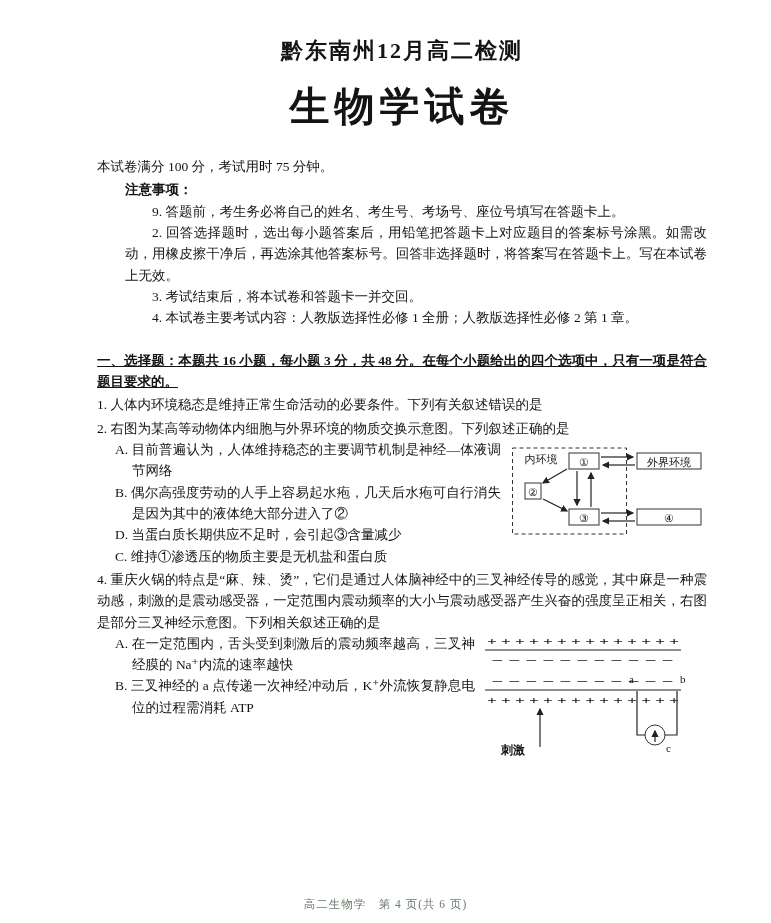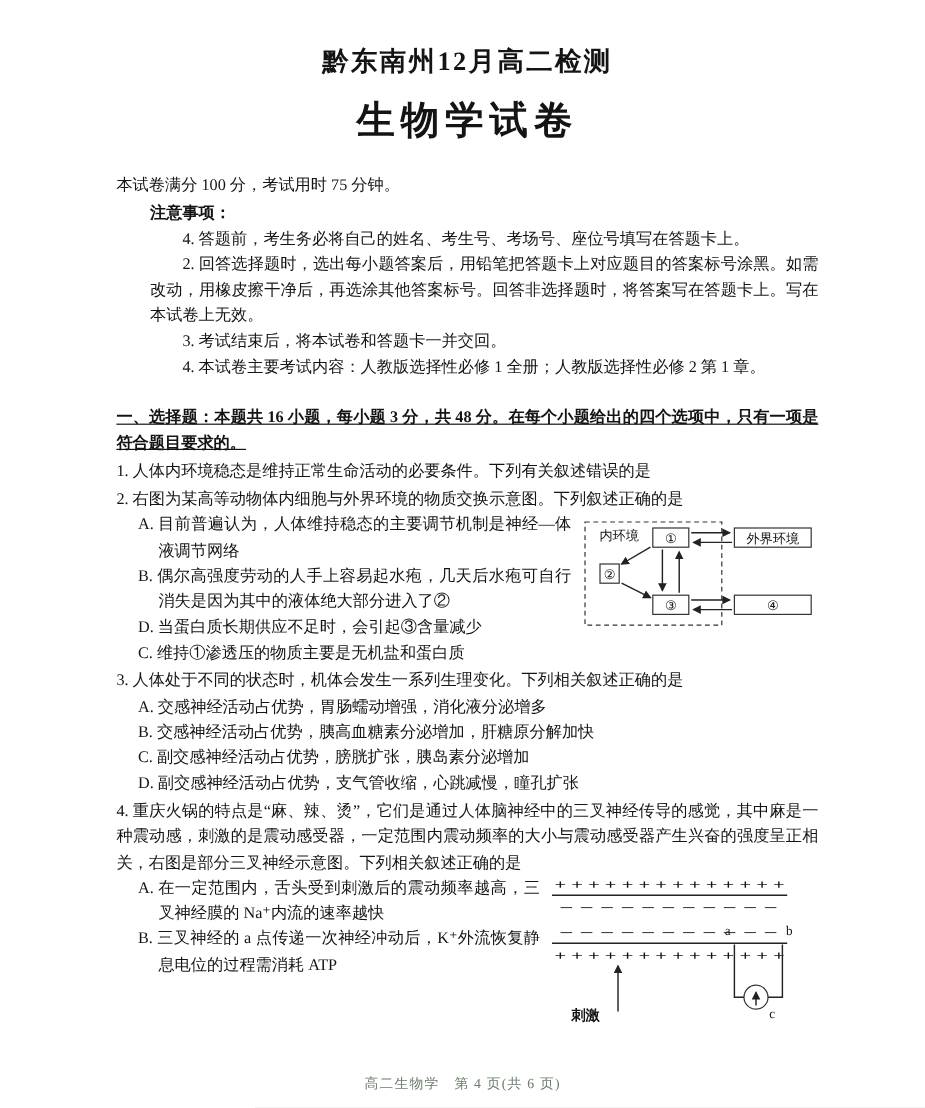--- a/index.html
+++ b/index.html
@@ -2,29 +2,29 @@
 <html><head>
 <meta charset="utf-8">
 <style>
   html,body { margin:0; padding:0; background:#e8e8e8; }
   .page {
     position:relative;
     width:771px; height:923px;
     margin:0 auto;
     background:#ffffff;
     box-sizing:border-box;
-    padding:34px 89px 0 97px;
+    padding:34px 64px 0 97px;
     font-family:"Liberation Serif","DejaVu Serif",serif;
     font-size:13.5px;
     line-height:1.58;
     color:#141414;
     overflow:hidden;
   }
   .title { margin:0; text-align:center; font-size:22px; font-weight:700; letter-spacing:2px; }
-  .subtitle { margin:6px 0 0; text-align:center; font-size:32px; font-weight:700; letter-spacing:5px; }
+  .subtitle { margin:6px 0 0; text-align:center; font-size:40px; font-weight:700; letter-spacing:5px; }
   .exam-info { margin:18px 0 2px; text-align:left; }
   .notice-block { margin:2px 0 0 28px; }
   .notice-heading { font-weight:700; }
   .notice-block p.n-item { margin:0; text-indent:2em; text-align:justify; }
   .section-heading { font-weight:700; margin-top:21px; text-align:justify;text-decoration:underline; }
   .question { margin-top:2px; }
   .question p.stem { margin:0; text-align:justify; }
   .options { padding-left:18px; }
   .options p { margin:0; padding-left:17px; text-indent:-17px; text-align:justify; }
   .diagram { float:right; margin:2px 0 2px 10px; }
@@ -44,21 +44,21 @@
 <body>
 
 <div class="page">
 
   <h1 class="title">黔东南州12月高二检测</h1>
   <h2 class="subtitle">生物学试卷</h2>
   <p class="exam-info">本试卷满分 100 分，考试用时 75 分钟。</p>
 
   <div class="notice-block">
     <div class="notice-heading">注意事项：</div>
-    <p class="n-item">4. 答题前，考生务必将自己的姓名、考生号、考场号、座位号填写在答题卡上。</p>
+    <p class="n-item">9. 答题前，考生务必将自己的姓名、考生号、考场号、座位号填写在答题卡上。</p>
     <p class="n-item">2. 回答选择题时，选出每小题答案后，用铅笔把答题卡上对应题目的答案标号涂黑。如需改动，用橡皮擦干净后，再选涂其他答案标号。回答非选择题时，将答案写在答题卡上。写在本试卷上无效。</p>
     <p class="n-item">3. 考试结束后，将本试卷和答题卡一并交回。</p>
     <p class="n-item">4. 本试卷主要考试内容：人教版选择性必修 1 全册；人教版选择性必修 2 第 1 章。</p>
   </div>
 
   <div class="section-heading">一、选择题：本题共 16 小题，每小题 3 分，共 48 分。在每个小题给出的四个选项中，只有一项是符合题目要求的。</div>
 
   <div class="question">
     <p class="stem">1. 人体内环境稳态是维持正常生命活动的必要条件。下列有关叙述错误的是</p>
   </div>
@@ -105,29 +105,20 @@
     </div>
     <div class="options">
       <p>A. 目前普遍认为，人体维持稳态的主要调节机制是神经—体液调节网络</p>
       <p>B. 偶尔高强度劳动的人手上容易起水疱，几天后水疱可自行消失是因为其中的液体绝大部分进入了②</p>
       <p>D. 当蛋白质长期供应不足时，会引起③含量减少</p>
       <p>C. 维持①渗透压的物质主要是无机盐和蛋白质</p>
     </div>
     <div class="clear"></div>
   </div>
 
-  <div class="question">
-    <p class="stem">3. 人体处于不同的状态时，机体会发生一系列生理变化。下列相关叙述正确的是</p>
-    <div class="options">
-      <p>A. 交感神经活动占优势，胃肠蠕动增强，消化液分泌增多</p>
-      <p>B. 交感神经活动占优势，胰高血糖素分泌增加，肝糖原分解加快</p>
-      <p>C. 副交感神经活动占优势，膀胱扩张，胰岛素分泌增加</p>
-      <p>D. 副交感神经活动占优势，支气管收缩，心跳减慢，瞳孔扩张</p>
-    </div>
-  </div>
 
   <div class="question">
     <p class="stem">4. 重庆火锅的特点是“麻、辣、烫”，它们是通过人体脑神经中的三叉神经传导的感觉，其中麻是一种震动感，刺激的是震动感受器，一定范围内震动频率的大小与震动感受器产生兴奋的强度呈正相关，右图是部分三叉神经示意图。下列相关叙述正确的是</p>
     <div class="diagram">
       <svg width="222" height="122" viewBox="0 0 222 122">
         <defs>
           <marker id="ar2" markerWidth="8" markerHeight="8" refX="5" refY="3" orient="auto">
             <path d="M0,0 L6,3 L0,6 Z" fill="#222"></path>
           </marker>
         </defs>

